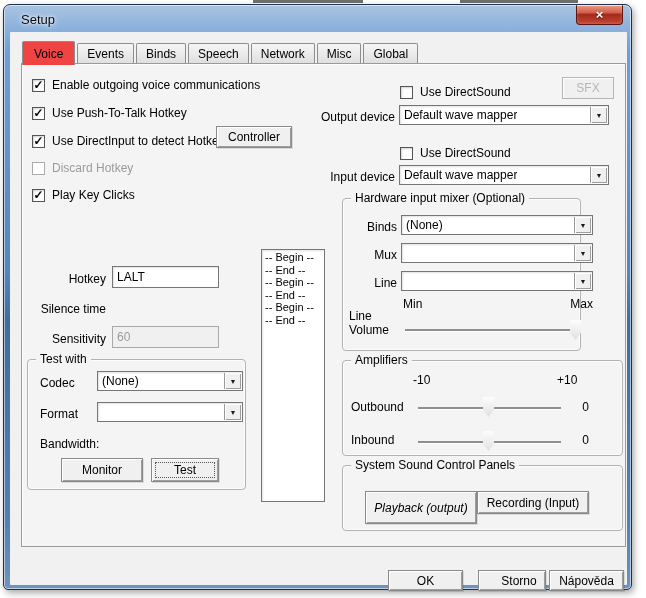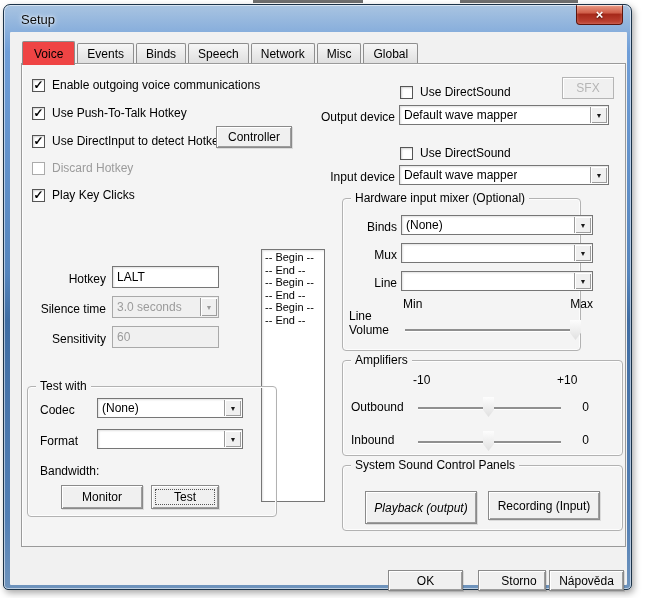--- a/index.html
+++ b/index.html
@@ -159,39 +159,35 @@
         <div class="combo" style="left:377px; top:101px; width:210px; height:20px;">
           <span class="cval">Default wave mapper</span>
           <span class="dd">▼</span>
         </div>
 
         <div class="rlabel" style="left:8px; top:208px; width:76px;">Hotkey</div>
         <div class="field" style="left:90px; top:202px; width:107px; height:22px;">
           <span class="val">LALT</span>
         </div>
         <div class="rlabel" style="left:8px; top:238px; width:76px;">Silence time</div>
-        <div class="combo disabled" style="left:90px; top:232px; width:107px; height:22px;">
-          <span class="cval">3.0 seconds</span>
-          <span class="dd">▼</span>
-        </div>
         <div class="rlabel" style="left:8px; top:268px; width:76px;">Sensitivity</div>
         <div class="field disabled" style="left:90px; top:262px; width:107px; height:22px;">
           <span class="val">60</span>
         </div>
 
         <div class="listbox" style="left:239px; top:185px; width:64px; height:253px;">
           <div>-- Begin --</div>
           <div>-- End --</div>
           <div>-- Begin --</div>
           <div>-- End --</div>
           <div>-- Begin --</div>
           <div>-- End --</div>
         </div>
 
-        <div class="group" style="left:5px; top:322px; width:250px; height:131px;text-decoration:underline;">
+        <div class="group" style="left:5px; top:295px; width:219px; height:131px;text-decoration:underline;">
           <span class="glabel">Test with</span>
           <div class="llabel" style="left:12px; top:16px;">Codec</div>
           <div class="combo" style="left:69px; top:11px; width:146px; height:20px;">
             <span class="cval">(None)</span>
             <span class="dd">▼</span>
           </div>
           <div class="llabel" style="left:12px; top:47px;">Format</div>
           <div class="combo" style="left:69px; top:42px; width:146px; height:20px;">
             <span class="cval"></span>
             <span class="dd">▼</span>
@@ -238,21 +234,21 @@
           <div class="rlabel" style="left:226px; top:39px; width:20px;">0</div>
           <div class="llabel" style="left:8px; top:72px;text-align:center;">Inbound</div>
           <div class="track" style="left:75px; top:80px; width:143px;"></div>
           <div class="thumb" style="left:140px; top:70px;"></div>
           <div class="rlabel" style="left:226px; top:72px; width:20px;">0</div>
         </div>
 
         <div class="group" style="left:320px; top:401px; width:281px; height:66px;">
           <span class="glabel">System Sound Control Panels</span>
           <div class="btn" style="left:22px; top:25px; width:112px; height:33px;font-style:italic;">Playback (output)</div>
-          <div class="btn" style="left:145px; top:25px; width:112px; height:29px;">Recording (Input)</div>
+          <div class="btn" style="left:134px; top:25px; width:112px; height:23px;">Recording (Input)</div>
         </div>
 
       </div>
 
       <div class="btn footerbtn" style="left:378px; top:522px; width:75px; height:21px;">OK</div>
       <div class="btn footerbtn" style="left:468px; top:522px; width:68px; height:21px;padding-left:14px;">Storno</div>
       <div class="btn footerbtn" style="left:539px; top:522px; width:75px; height:21px;">Nápověda</div>
 
     </div>
   </div>

